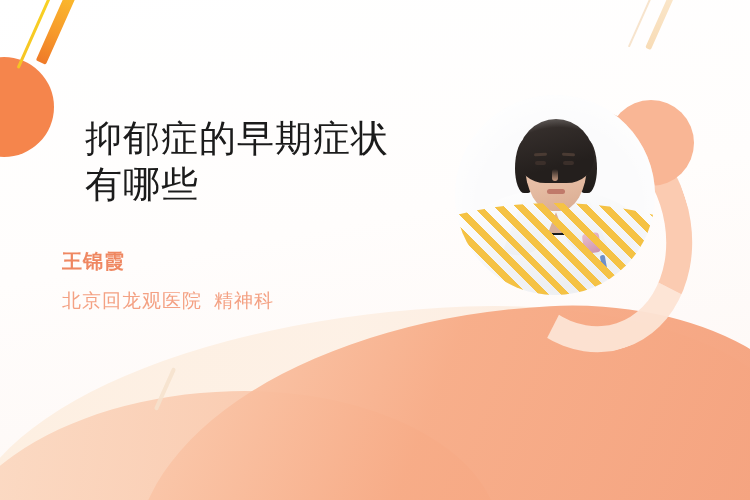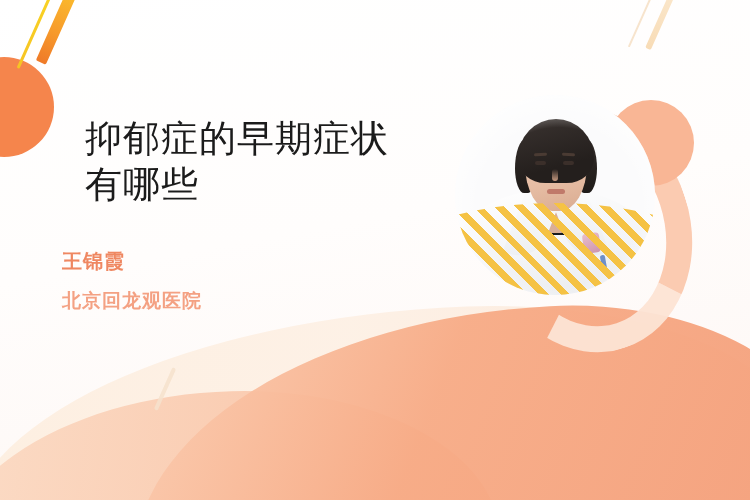--- a/index.html
+++ b/index.html
@@ -291,21 +291,21 @@
   }
   #affiliation-line {
     position:absolute;
     left:62px; top:288px;
     display:flex;
     align-items:baseline;
     gap:12px;
   }
   #hospital, #department {
     font-size:19px;
-    font-weight:700;
+    font-weight:400;
     color:#f4a183;
     letter-spacing:1px;
   }
 </style>
 </head>
 <body>
 
 <div id="card">
 
   <div class="wave" id="wave-cream"></div>
@@ -350,15 +350,16 @@
 
   <div id="title">抑郁症的早期症状
 有哪些</div>
 
   <div id="doctor-line">
     <span id="doctor-name">王锦霞</span>
   </div>
 
   <div id="affiliation-line">
     <span id="hospital">北京回龙观医院</span>
+    <span id="department">精神科</span>
   </div>
 
 </div>
 
 </body></html>

